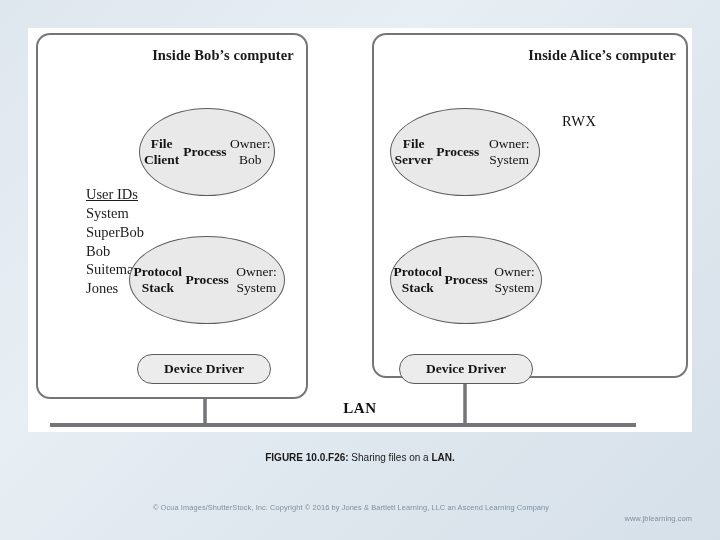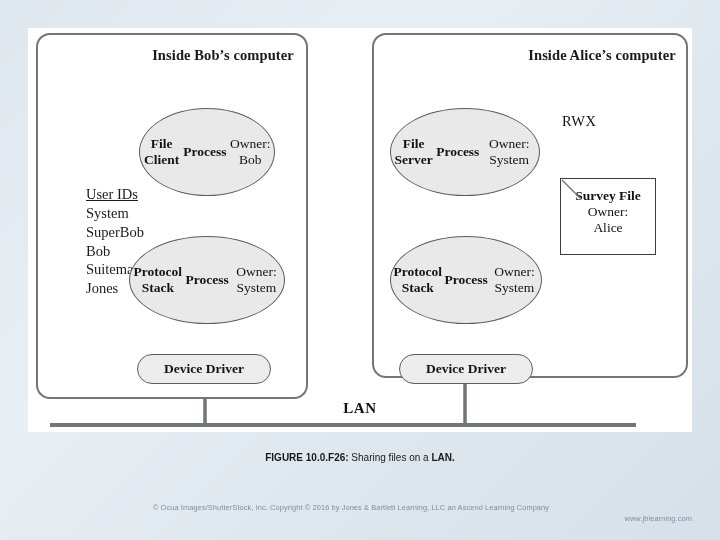--- a/index.html
+++ b/index.html
@@ -268,28 +268,20 @@
   </div>
 
   <div class="process-ellipse" id="ell-proto-alice">
     <span class="ln-strong">Protocol Stack</span>
     <span class="ln-strong">Process</span>
     <span>Owner: System</span>
   </div>
 
   <div class="device-pill" id="pill-dd-alice">Device Driver</div>
 
-  <div id="survey-file">
-    <svg id="survey-corner-fold">
-      <line x1="1" y1="1" x2="19" y2="19" stroke="#6f6f6f" stroke-width="1.2"></line>
-    </svg>
-    <span class="sf-title">Survey File</span>
-    <span class="sf-line">Owner:</span>
-    <span class="sf-line">Alice</span>
-  </div>
 
   <div id="rwx-label">RWX</div>
 
   <div id="lan-bus"></div>
   <div id="lan-label">LAN</div>
 
   <div id="figure-caption"><span class="cap-bold">FIGURE 10.0.F26:</span><span> Sharing files on a</span><span class="cap-bold"> LAN.</span></div>
 
   <div id="copyright-footer">
     <span>© Ocua Images/ShutterStock, Inc. Copyright © 2016 by Jones &amp; Bartlett Learning, LLC an Ascend Learning Company</span>

